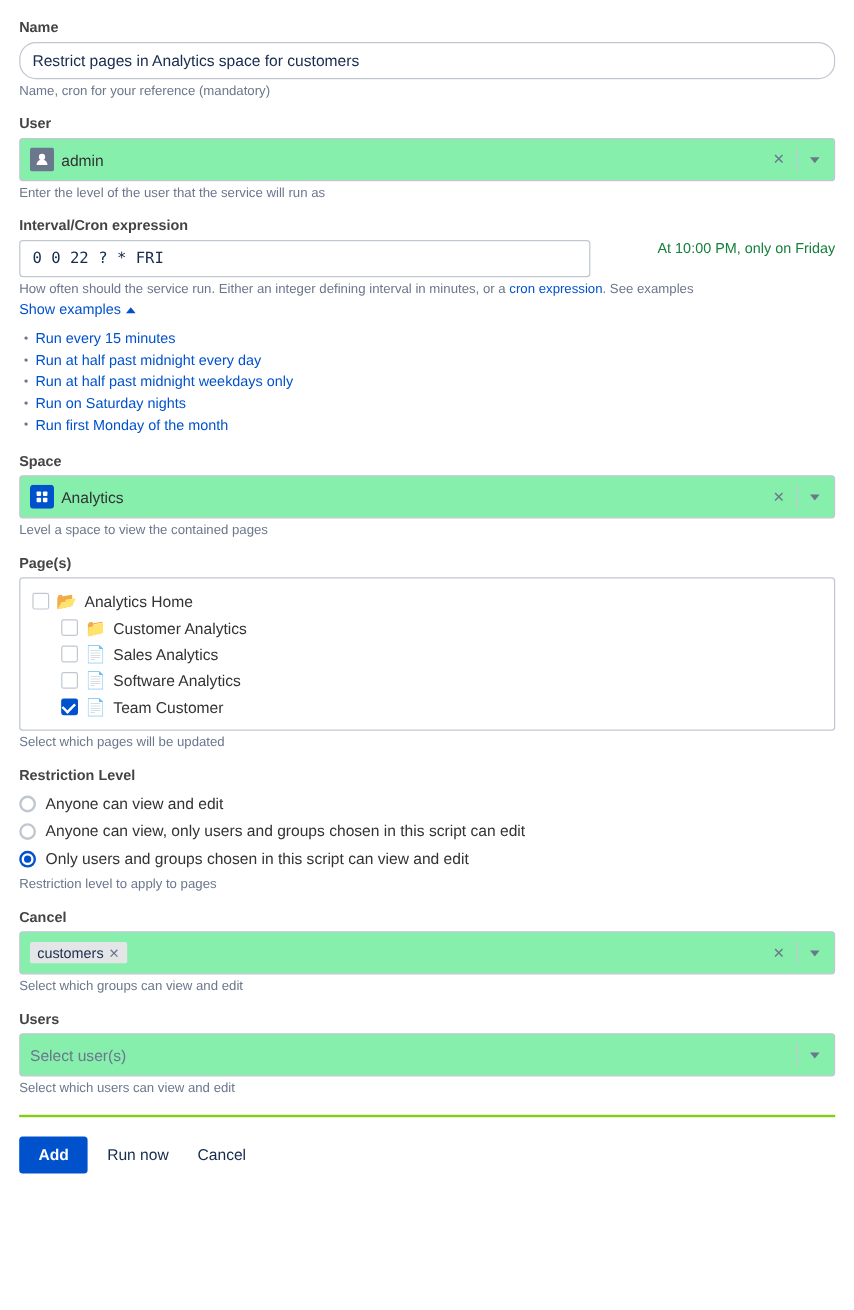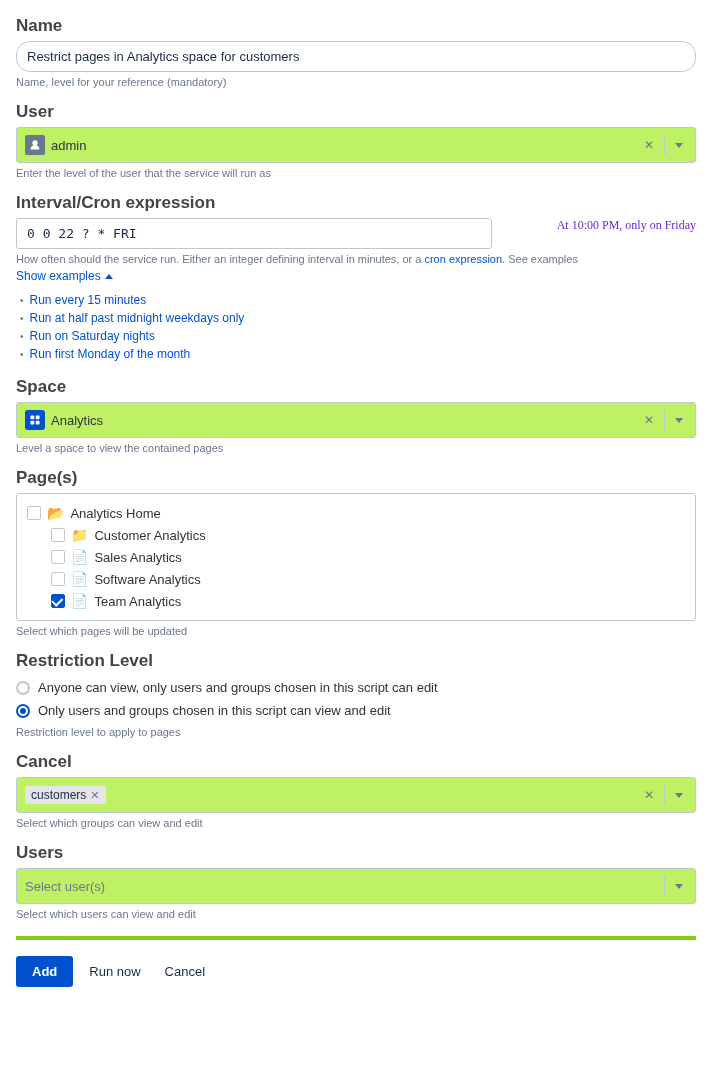--- a/index.html
+++ b/index.html
@@ -6,21 +6,21 @@
     body {
       font-family: -apple-system, BlinkMacSystemFont, 'Segoe UI', Arial, sans-serif;
       font-size: 13px;
       color: #333;
       background: #fff;
       width: 712px;
       padding: 16px;
     }
     .field-group { margin-bottom: 14px; }
     .field-label {
-      font-size: 17px;
+      font-size: 12px;
       font-weight: 600;
       color: #444;
       margin-bottom: 5px;
       display: block;
     }
     .text-input {
       width: 100%;
       border: 1px solid #c1c7d0;
       border-radius: 14px;
       padding: 7px 10px;
@@ -31,21 +31,21 @@
     .hint-text {
       font-size: 11px;
       color: #6b778c;
       margin-top: 4px;
     }
     .select-wrapper {
       display: flex;
       align-items: center;
       border: 1px solid #c1c7d0;
       border-radius: 3px;
-      background: #bef264;
+      background: #86efac;
       width: 100%;
       min-height: 36px;
       padding: 4px 8px;
       gap: 6px;
     }
     .select-inner {
       flex: 1;
       display: flex;
       align-items: center;
       gap: 6px;
@@ -98,25 +98,24 @@
       border: 1px solid #c1c7d0;
       border-radius: 3px;
       padding: 7px 10px;
       font-size: 13px;
       color: #172b4d;
       outline: none;
       font-family: monospace;
     }
     .cron-result {
       font-size: 12px;
-      color: #6d28d9;
+      color: #15803d;
       white-space: nowrap;
       min-width: 180px;
       text-align: right;
-      font-family: Liberation Serif, serif;
     }
     .hint-text a { color: #0052cc; text-decoration: none; }
     .show-examples-btn {
       background: none;
       border: none;
       color: #0052cc;
       font-size: 12px;
       cursor: pointer;
       padding: 0;
       display: flex;
@@ -233,21 +232,21 @@
       cursor: pointer;
       color: #6b778c;
       font-size: 11px;
     }
     .btn-row {
       display: flex;
       align-items: center;
       gap: 8px;
       margin-top: 16px;
       padding-top: 16px;
-      border-top: 4px solid #84cc16;
+      border-top: 2px solid #84cc16;
     }
     .btn-primary {
       background: #0052cc;
       color: #fff;
       border: none;
       border-radius: 3px;
       padding: 8px 16px;
       font-size: 13px;
       font-weight: 600;
       cursor: pointer;
@@ -278,21 +277,21 @@
     }
     .folder-open { color: #505f79; }
     .folder-closed { color: #505f79; }
   </style>
 </head>
 <body>
 
 <div class="field-group">
   <label class="field-label">Name</label>
   <input class="text-input" type="text" value="Restrict pages in Analytics space for customers" style="">
-  <div class="hint-text">Name, level for your reference (mandatory)</div>
+  <div class="hint-text">Name, cron for your reference (mandatory)</div>
 </div>
 
 <div class="field-group">
   <label class="field-label">User</label>
   <div class="select-wrapper">
     <div class="select-inner">
       <div class="user-icon">
         <svg width="12" height="12" viewBox="0 0 16 16" fill="white">
           <circle cx="8" cy="5" r="3.5"></circle>
           <path d="M2 14c0-3.3 2.7-6 6-6s6 2.7 6 6" fill="white"></path>
@@ -318,20 +317,23 @@
   <div class="hint-text">
     <span>How often should the service run. Either an integer defining interval in minutes, or a </span><a href="#">cron expression</a><span>. See examples</span>
   </div>
   <button class="show-examples-btn">
     <span>Show examples</span>
     <span class="chevron-up"></span>
   </button>
   <ul class="examples-list">
     <li>
         <a href="#">Run every 15 minutes</a>
+      </li>
+    <li>
+        <a href="#">Run at half past midnight every day</a>
       </li>
     <li>
         <a href="#">Run at half past midnight weekdays only</a>
       </li>
     <li>
         <a href="#">Run on Saturday nights</a>
       </li>
     <li>
         <a href="#">Run first Monday of the month</a>
       </li>
@@ -385,28 +387,32 @@
 
     <div class="tree-item indent-1">
       <div class="tree-checkbox"></div>
       <span class="page-icon">📄</span>
       <span>Software Analytics</span>
     </div>
 
     <div class="tree-item indent-1">
       <div class="tree-checkbox checked"></div>
       <span class="page-icon">📄</span>
-      <span>Team Analytics</span>
+      <span>Team Customer</span>
     </div>
   </div>
   <div class="hint-text">Select which pages will be updated</div>
 </div>
 
 <div class="field-group restriction-group">
   <label class="field-label">Restriction Level</label>
+  <div class="radio-item">
+    <div class="radio-input"></div>
+    <span>Anyone can view and edit</span>
+  </div>
   <div class="radio-item">
     <div class="radio-input"></div>
     <span>Anyone can view, only users and groups chosen in this script can edit</span>
   </div>
   <div class="radio-item">
     <div class="radio-input selected"></div>
     <span>Only users and groups chosen in this script can view and edit</span>
   </div>
   <div class="hint-text">Restriction level to apply to pages</div>
 </div>

